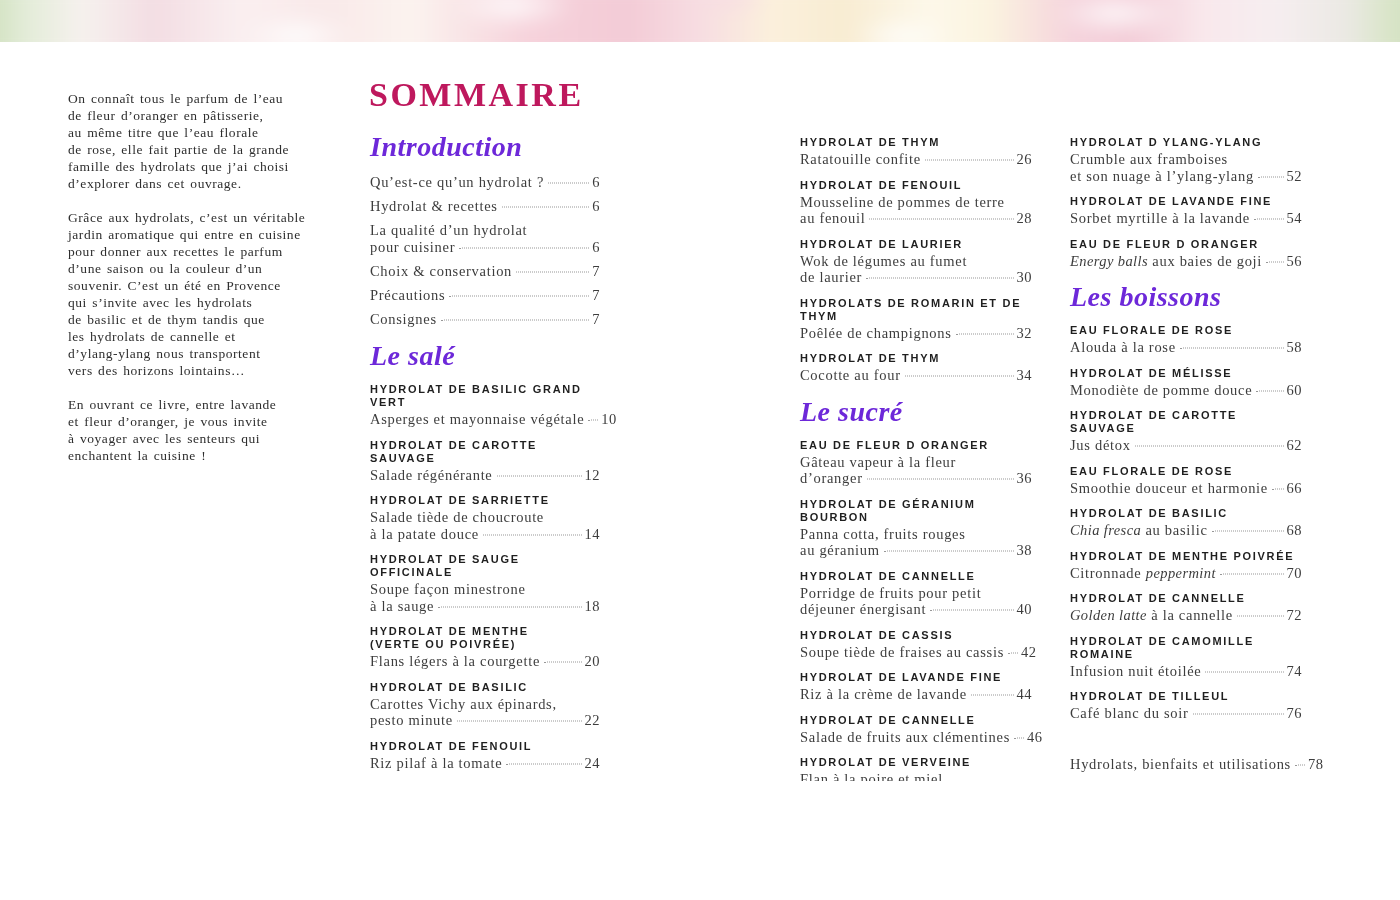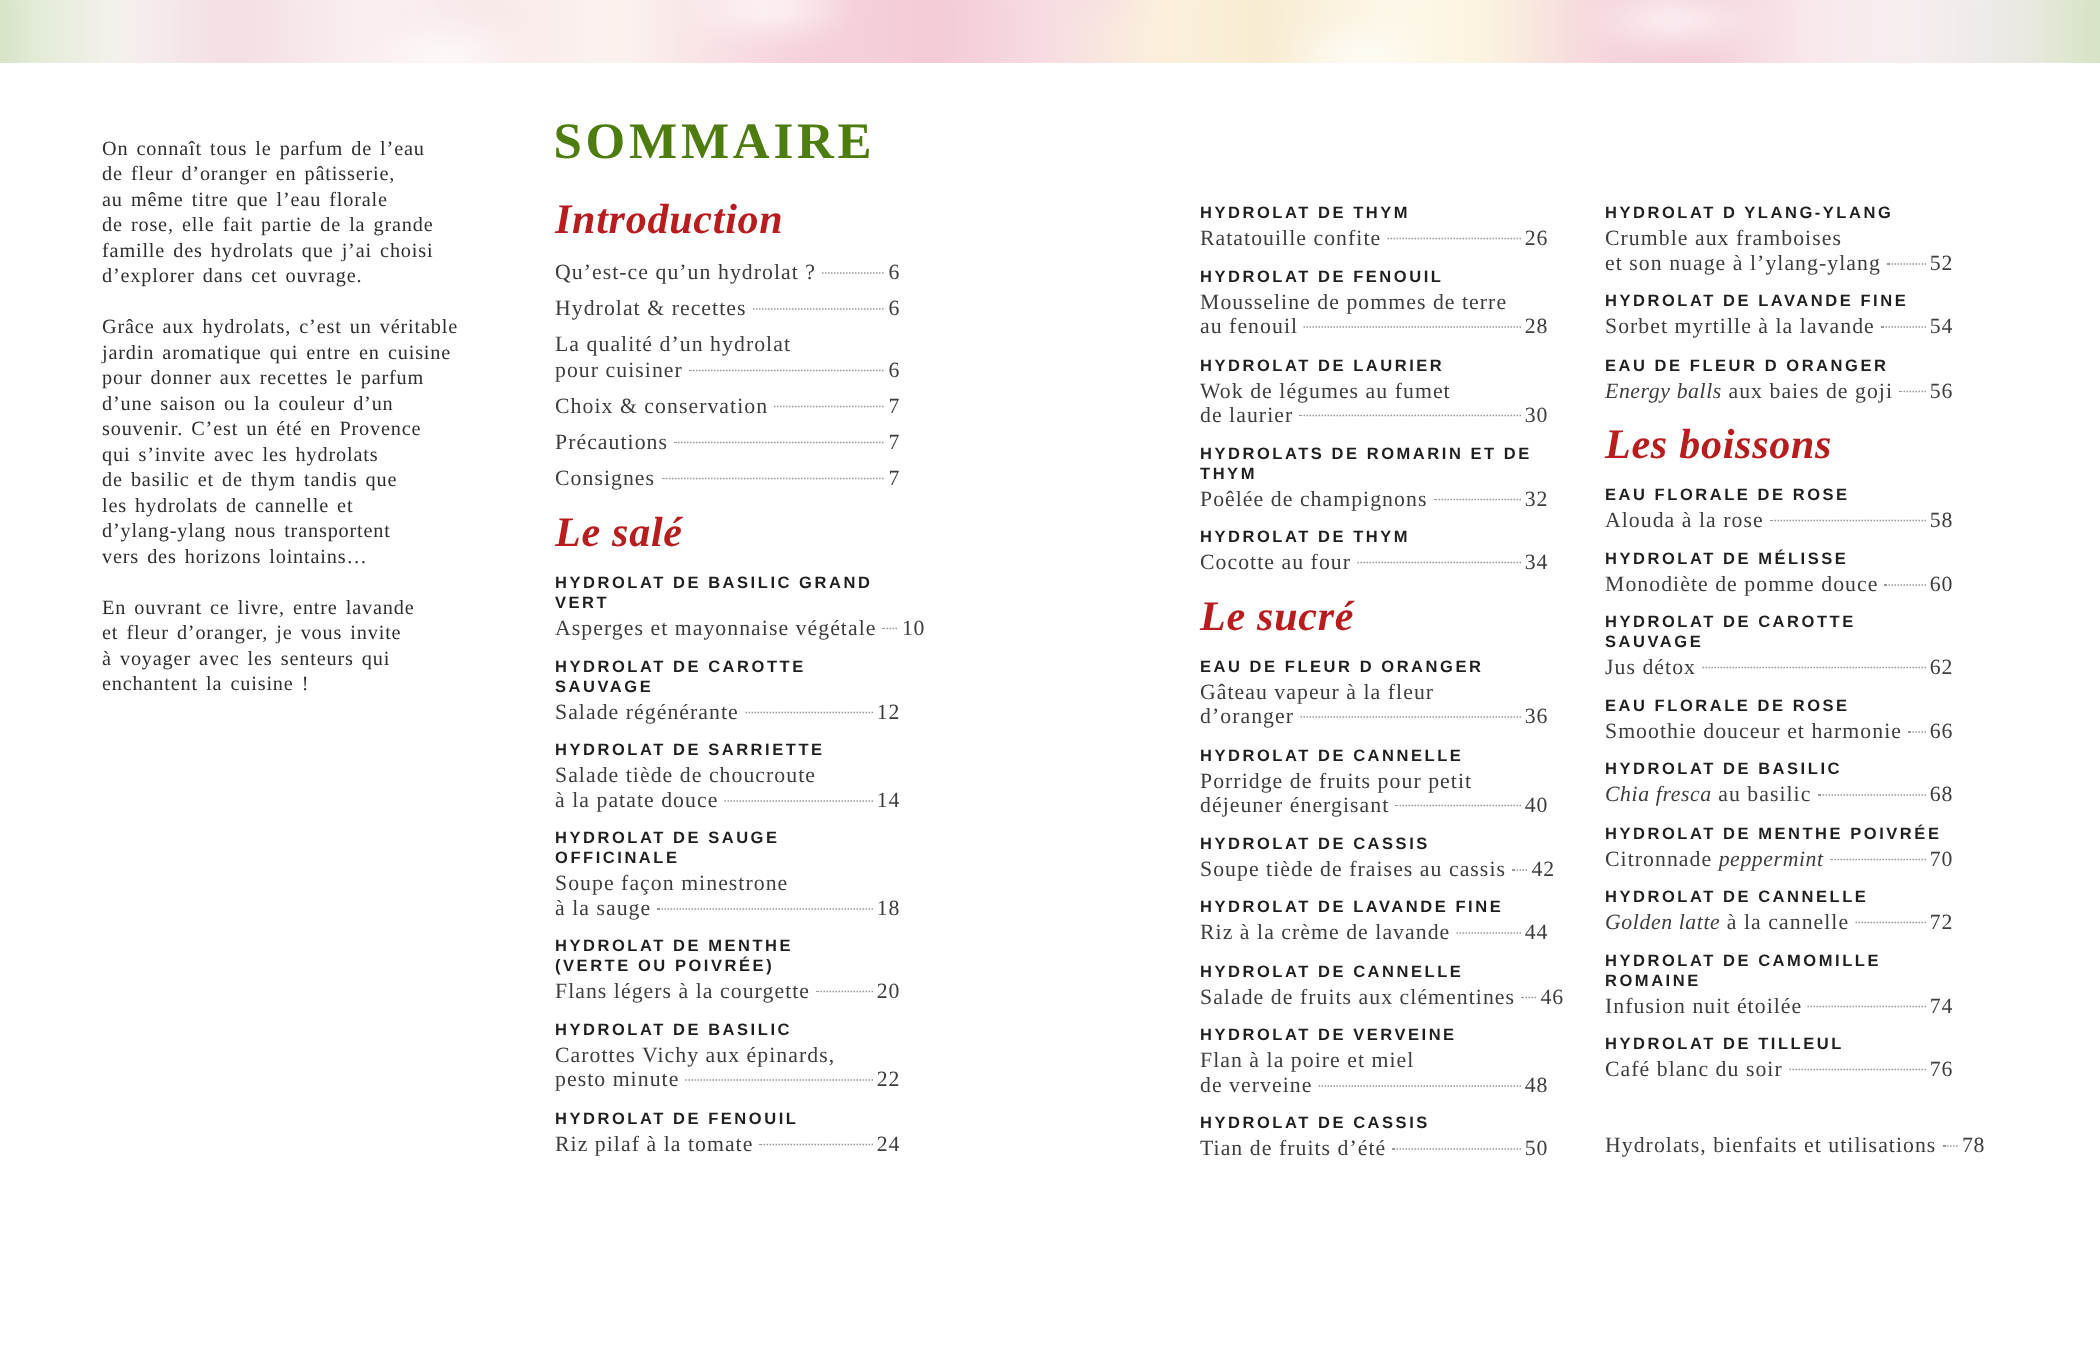--- a/index.html
+++ b/index.html
@@ -42,30 +42,30 @@
   .intro-col { position:absolute; left:68px; top:90px; width:268px; }
   .intro-para {
     white-space:pre-line; color:#2e2e2e; font-size:13.5px; line-height:17px;
     letter-spacing:.55px; word-spacing:1.5px; margin:0 0 17px 0;
   }
 
   
   .toc-title {
     position:absolute; left:369px; top:76px; margin:0;
     font-family:"Liberation Serif", serif; font-weight:700;
-    font-size:34px; line-height:38px; letter-spacing:2.5px; color:#4d7c0f;
+    font-size:34px; line-height:38px; letter-spacing:2.5px; color:#be185d;
   }
   .toc-col { position:absolute; top:130px; }
   .toc-col-1 { left:370px; width:230px; }
   .toc-col-2 { left:800px; width:232px; padding-top:6px; }
   .toc-col-3 { left:1070px; width:232px; padding-top:6px; }
 
   .section-heading {
     font-family:"Liberation Serif", serif; font-style:italic; font-weight:600;
-    font-size:28px; line-height:34px; letter-spacing:.5px; color:#b91c1c;
+    font-size:28px; line-height:34px; letter-spacing:.5px; color:#6d28d9;
     margin:11px 0 10px 0;
   }
   .toc-col .section-heading:first-child { margin-top:0; }
 
   .entry { margin-bottom:11px; }
   .entry-gap { margin-top:34px; }
   .entry-label {
     font-family:"Liberation Sans", sans-serif; font-weight:700;
     font-size:11px; line-height:13px; letter-spacing:1.7px; color:#1f1f1f;
     white-space:pre-line; margin-bottom:2px;
@@ -274,20 +274,29 @@
       <div class="entry">
         <div class="entry-label">EAU DE FLEUR D ORANGER</div>
         <div class="entry-line"><span>Gâteau vapeur à la fleur</span></div>
         <div class="entry-line entry-line-last">
           <span class="entry-text"><span>d’oranger</span></span>
           <span class="leader"></span>
           <span class="page-num">36</span>
         </div>
       </div>
       <div class="entry">
+        <div class="entry-label">HYDROLAT DE GÉRANIUM BOURBON</div>
+        <div class="entry-line"><span>Panna cotta, fruits rouges</span></div>
+        <div class="entry-line entry-line-last">
+          <span class="entry-text"><span>au géranium</span></span>
+          <span class="leader"></span>
+          <span class="page-num">38</span>
+        </div>
+      </div>
+      <div class="entry">
         <div class="entry-label">HYDROLAT DE CANNELLE</div>
         <div class="entry-line"><span>Porridge de fruits pour petit</span></div>
         <div class="entry-line entry-line-last">
           <span class="entry-text"><span>déjeuner énergisant</span></span>
           <span class="leader"></span>
           <span class="page-num">40</span>
         </div>
       </div>
       <div class="entry">
         <div class="entry-label">HYDROLAT DE CASSIS</div>

